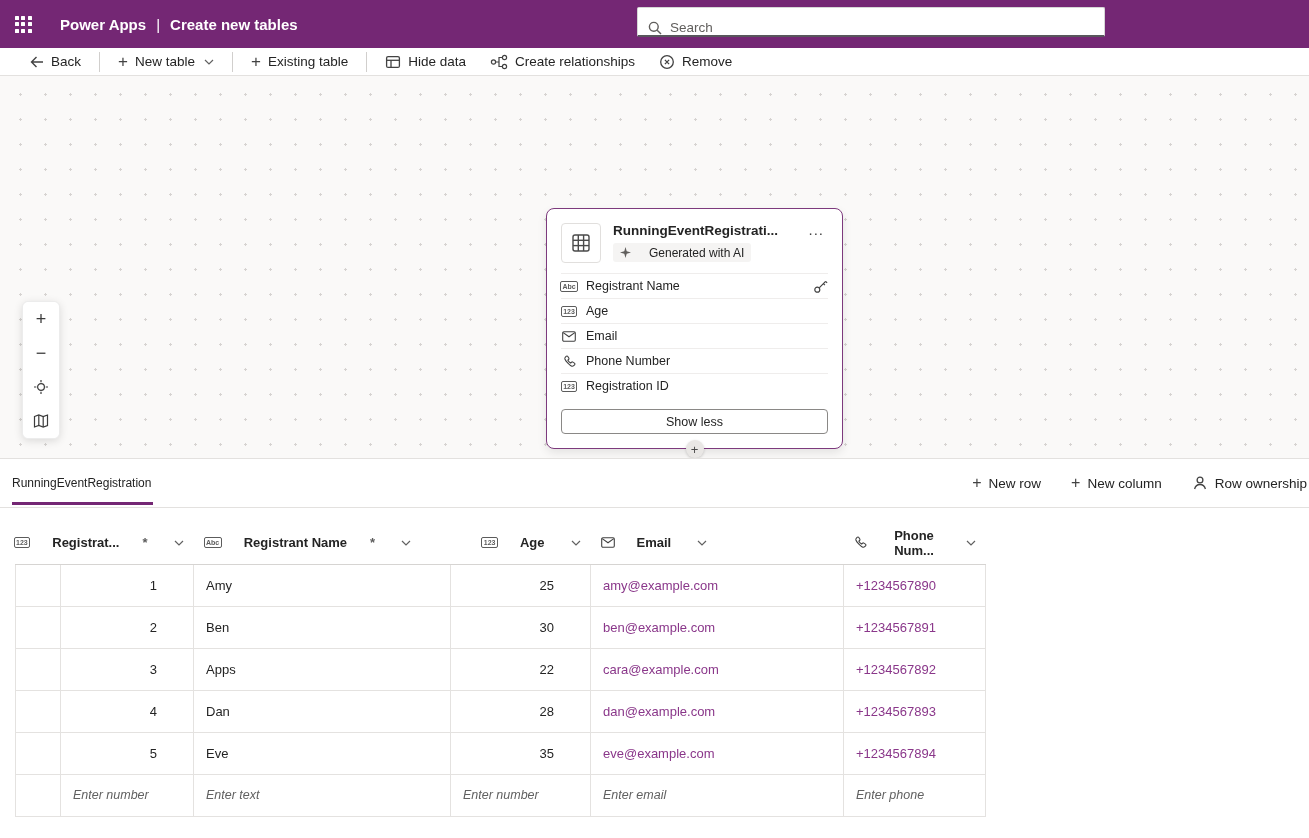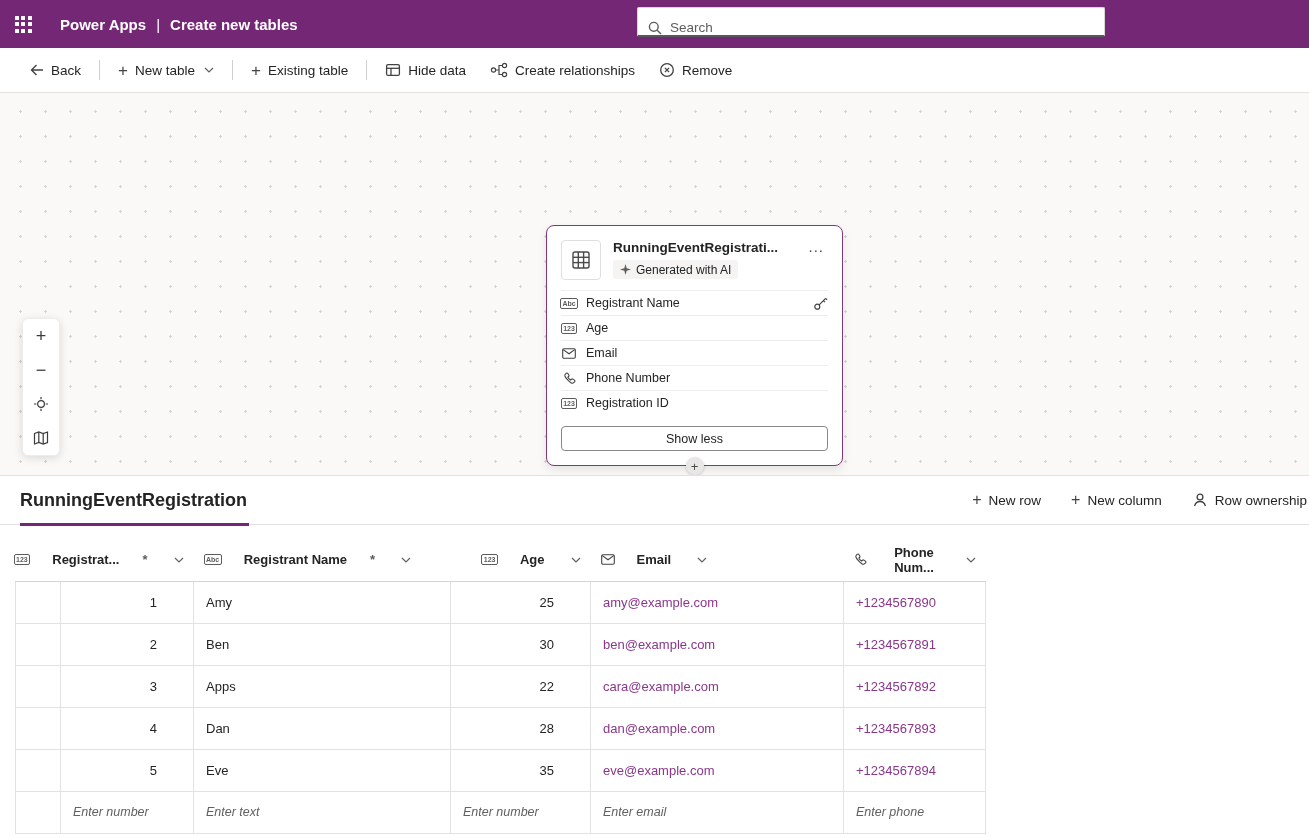--- a/index.html
+++ b/index.html
@@ -19,21 +19,21 @@
   .top-sep { color:#fff; font-size:15px; font-weight:400; margin:0 10px; }
   .top-sub { color:#fff; font-size:15px; font-weight:700; white-space:nowrap; }
   .search-box {
     position:absolute; left:637px; top:7px; width:468px; height:30px;
     background:#fff; border:1px solid #d6d6d6; border-bottom:2px solid #58565c;
     border-radius:2px; display:flex; align-items:flex-end; padding:0 10px; gap:8px;
   }
   .search-box .ph { color:#605e5c; font-size:13.5px; }
 
   
-  .toolbar { height:45px; background:#fff; border-bottom:1px solid #e3e1df; display:flex; align-items:center; padding-left:18px; }
+  .toolbar { height:28px; background:#fff; border-bottom:1px solid #e3e1df; display:flex; align-items:center; padding-left:18px; }
   .tb-item { display:flex; align-items:center; gap:7px; font-size:13.5px; color:#242424; padding:0 12px; height:32px; cursor:pointer; border-radius:4px; white-space:nowrap; }
   .tb-item .plus { font-size:17px; line-height:1; color:#424242; font-weight:400; }
   .tb-divider { width:1px; height:20px; background:#d1cfcd; margin:0 6px; }
   .chev { display:inline-flex; margin-left:2px; }
 
   
   .canvas {
     position:relative; height:382px; background-color:#faf9f8;
     background-image: radial-gradient(circle, #d6d3d1 1.1px, transparent 1.2px);
     background-size: 25px 25px; background-position: 8px 6px;
@@ -51,37 +51,37 @@
   
   .entity-card {
     position:absolute; left:546px; top:132px; width:297px; background:#fff;
     border:1.5px solid #7d3a7d; border-radius:8px; box-shadow:0 4px 10px rgba(0,0,0,.09);
     padding:14px 14px 14px 14px;
   }
   .card-head { display:flex; align-items:flex-start; }
   .grid-icon-box { width:40px; height:40px; border:1px solid #e1dfdd; border-radius:4px; display:flex; align-items:center; justify-content:center; flex:0 0 auto; }
   .card-head-text { margin-left:12px; min-width:0; flex:1; }
   .card-title { font-size:13.5px; font-weight:700; color:#242424; white-space:nowrap; overflow:hidden; }
-  .ai-badge { display:inline-flex; align-items:center; gap:5px; margin-top:5px; background:#f5f4f3; border-radius:3px; padding:2.5px 7px; font-size:12px; color:#242424; }
+  .ai-badge { display:inline-flex; align-items:center; gap:18px; margin-top:5px; background:#f5f4f3; border-radius:3px; padding:2.5px 7px; font-size:12px; color:#242424; }
   .card-more { color:#424242; font-size:15px; letter-spacing:1px; line-height:10px; cursor:pointer; padding:2px 4px; }
   .field-list { margin-top:10px; }
   .field-row { display:flex; align-items:center; gap:9px; height:25px; font-size:12.5px; color:#242424; border-top:1px solid #efedec; }
   .field-row .f-icon { display:inline-flex; width:16px; justify-content:center; flex:0 0 auto; }
   .type-badge { display:inline-block; border:1px solid #5c5c5c; border-radius:2px; font-size:7px; line-height:9px; padding:0 1.5px; color:#5c5c5c; font-weight:700; }
   .key-right { margin-left:auto; display:inline-flex; }
   .show-less-btn { margin-top:11px; width:100%; height:25px; background:#fff; border:1px solid #8a8886; border-radius:4px; font-size:12.5px; color:#242424; cursor:pointer; font-family:inherit; }
   .card-plus {
     position:absolute; left:calc(50% - 9px); bottom:-10px; width:18px; height:18px; border-radius:50%;
     background:#e9e7e5; color:#4a4a4a; font-size:13px; display:flex; align-items:center; justify-content:center;
     box-shadow:0 1px 3px rgba(0,0,0,.18); cursor:pointer;
   }
 
   
   .panel-header { height:50px; background:#fff; border-top:1px solid #e3e1df; border-bottom:1px solid #e3e1df; display:flex; align-items:center; }
-  .panel-tab { margin-left:20px; font-size:18px; font-weight:700; color:#242424; padding:15px 2px 12px 0; border-bottom:3px solid #742774; cursor:pointer; }
+  .panel-tab { margin-left:12px; font-size:12px; font-weight:400; color:#242424; padding:15px 2px 12px 0; border-bottom:3px solid #742774; cursor:pointer; }
   .panel-actions { margin-left:auto; display:flex; align-items:center; gap:30px; padding-right:2px; }
   .panel-action { display:flex; align-items:center; gap:7px; font-size:13.5px; color:#242424; cursor:pointer; white-space:nowrap; }
   .panel-action .plus { font-size:16px; color:#424242; }
 
   
   .grid-wrap { padding:14px 0 0 15px; background:#fff; }
   table.grid { border-collapse:collapse; table-layout:fixed; width:970px; }
   .grid th { height:42px; font-size:13px; font-weight:700; color:#242424; background:#fff; border-bottom:1px solid #d6d4d2; padding:0 10px; }
   .gh { display:flex; align-items:center; gap:22px; }
   .gh.right { justify-content:flex-end; }

